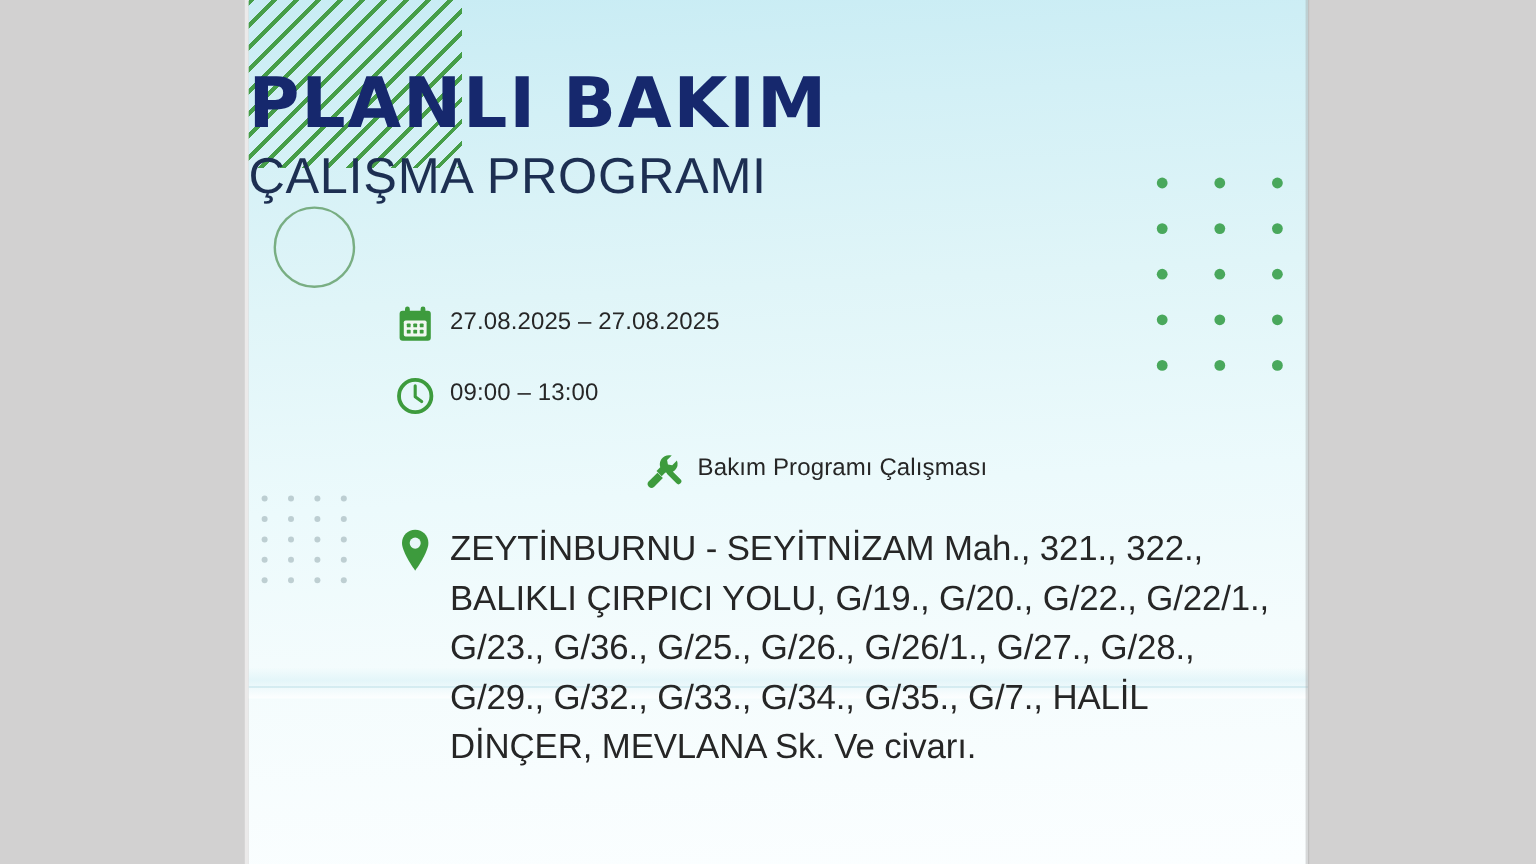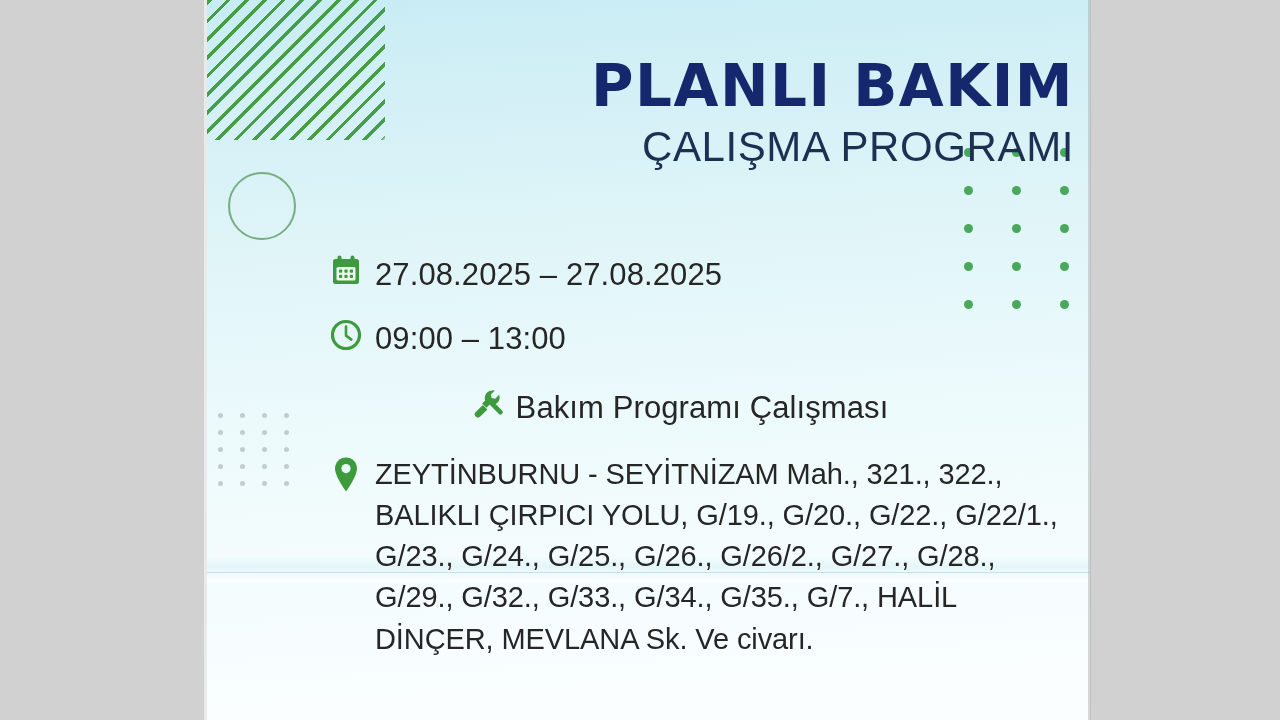--- a/index.html
+++ b/index.html
@@ -137,23 +137,23 @@
   .dots.left-grid span {
     width: 5px; height: 5px;
     background: #9fb3b8;
     opacity: .62;
   }
 
   
   .heading {
     position: absolute;
     left: 0;
-    right: 16px;
+    right: 4px;
     top: 56px;
-    text-align: right;
+    text-align: left;
     z-index: 5;
   }
   .title-main {
     font-family: "DejaVu Sans", sans-serif;
     font-size: 58px;
     font-weight: 700;
     letter-spacing: 1.5px;
     color: #16286d;
     line-height: 1.05;
     white-space: nowrap;
@@ -190,21 +190,21 @@
     height: 38px;
     display: flex;
     align-items: flex-start;
     justify-content: flex-start;
     padding-top: 2px;
   }
   .row-icon svg { display: block; }
 
   .row-text {
     font-family: "Liberation Sans", sans-serif;
-    font-size: 31px;
+    font-size: 20px;
     font-weight: 400;
     color: #262626;
     line-height: 1.30;
     padding-top: 3px;
     letter-spacing: .1px;
   }
   .row.address .row-text {
     font-size: 29px;
     line-height: 1.42;
     letter-spacing: -.1px;
@@ -330,20 +330,20 @@
     <div class="row address">
       <div class="row-icon">
         <svg width="34" height="40" viewBox="0 0 34 40" aria-hidden="true">
           <path d="M17 2.5c-6.1 0-11 4.9-11 11 0 8 11 23 11 23s11-15 11-23c0-6.1-4.9-11-11-11z" fill="#3d9b3d"></path>
           <circle cx="17" cy="13.6" r="4.6" fill="#e8f7f9"></circle>
         </svg>
       </div>
       <div class="row-text">
         <span class="addr-line">ZEYTİNBURNU - SEYİTNİZAM Mah., 321., 322.,</span>
         <span class="addr-line">BALIKLI ÇIRPICI YOLU, G/19., G/20., G/22., G/22/1.,</span>
-        <span class="addr-line">G/23., G/24., G/25., G/26., G/26/2., G/27., G/28.,</span>
+        <span class="addr-line">G/23., G/36., G/25., G/26., G/26/1., G/27., G/28.,</span>
         <span class="addr-line">G/29., G/32., G/33., G/34., G/35., G/7., HALİL</span>
         <span class="addr-line">DİNÇER, MEVLANA Sk. Ve civarı.</span>
       </div>
     </div>
 
   </div>
 </div>
 
 </body></html>

